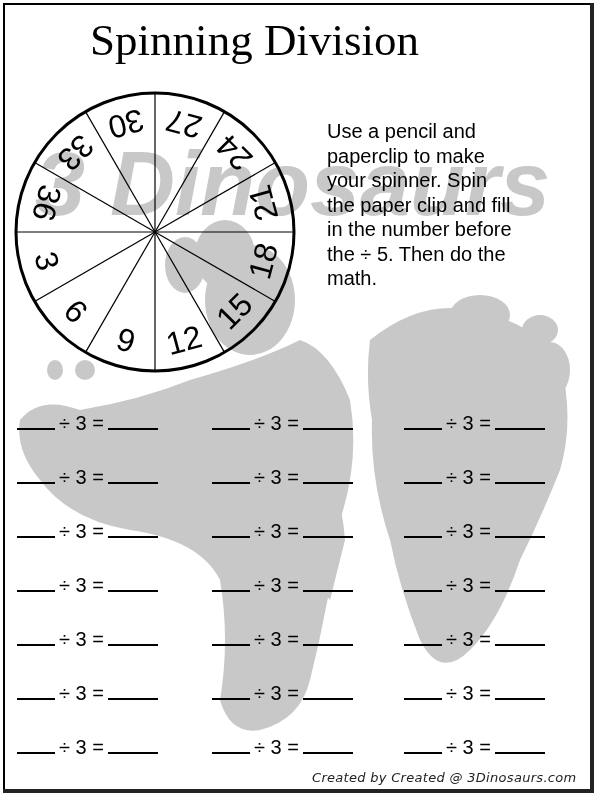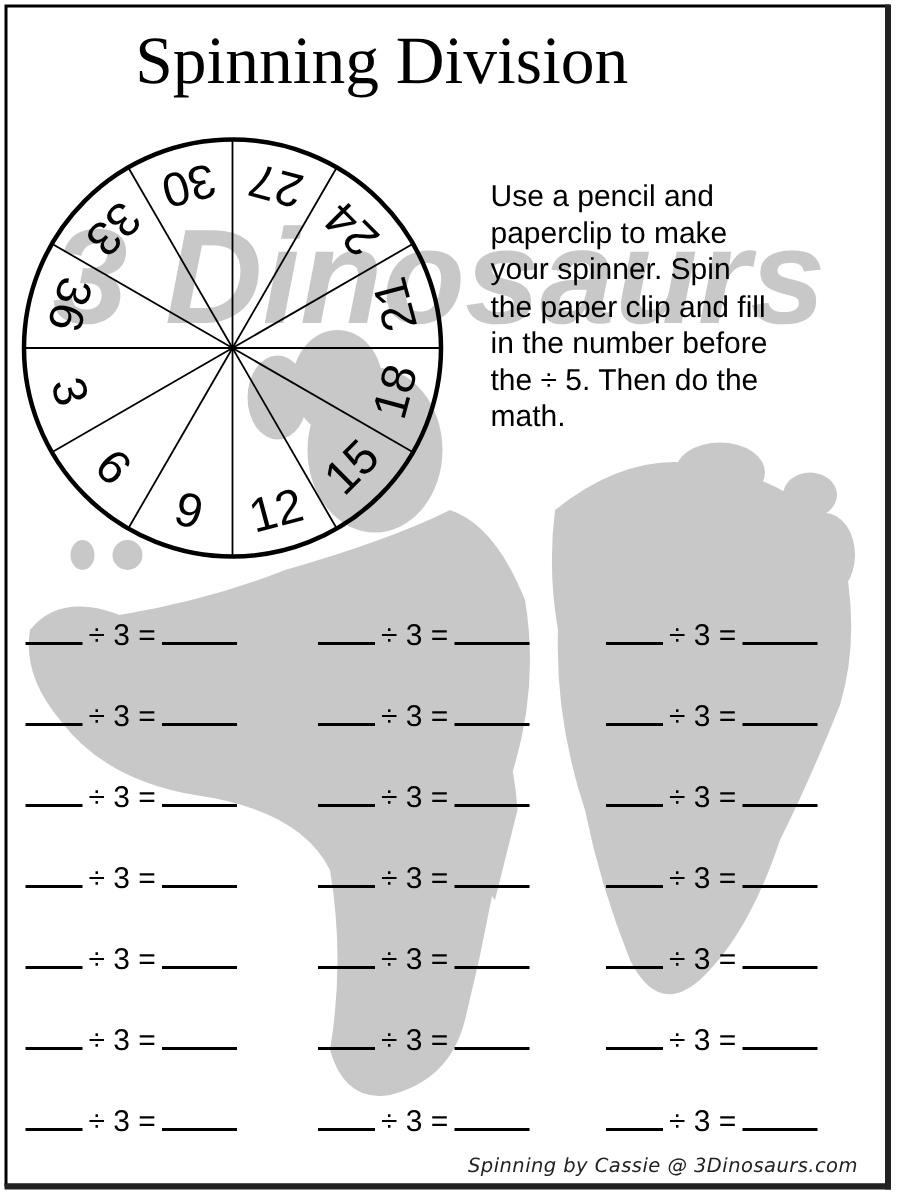--- a/index.html
+++ b/index.html
@@ -121,13 +121,13 @@
       <div class="prob" style="left: 195px;"><span class="blank b1"></span><span class="op">÷ 3 =</span><span class="blank b2"></span></div>
       <div class="prob" style="left: 387px;"><span class="blank b1"></span><span class="op">÷ 3 =</span><span class="blank b2"></span></div>
     </div>
     <div class="prow" style="top: 324px;">
       <div class="prob" style="left: 0px;"><span class="blank b1"></span><span class="op">÷ 3 =</span><span class="blank b2"></span></div>
       <div class="prob" style="left: 195px;"><span class="blank b1"></span><span class="op">÷ 3 =</span><span class="blank b2"></span></div>
       <div class="prob" style="left: 387px;"><span class="blank b1"></span><span class="op">÷ 3 =</span><span class="blank b2"></span></div>
     </div>
   </div>
 
-<div class="credit">Spinning by Cassie @ 3Dinosaurs.com</div>
+<div class="credit">Created by Created @ 3Dinosaurs.com</div>
 
 </body></html>

